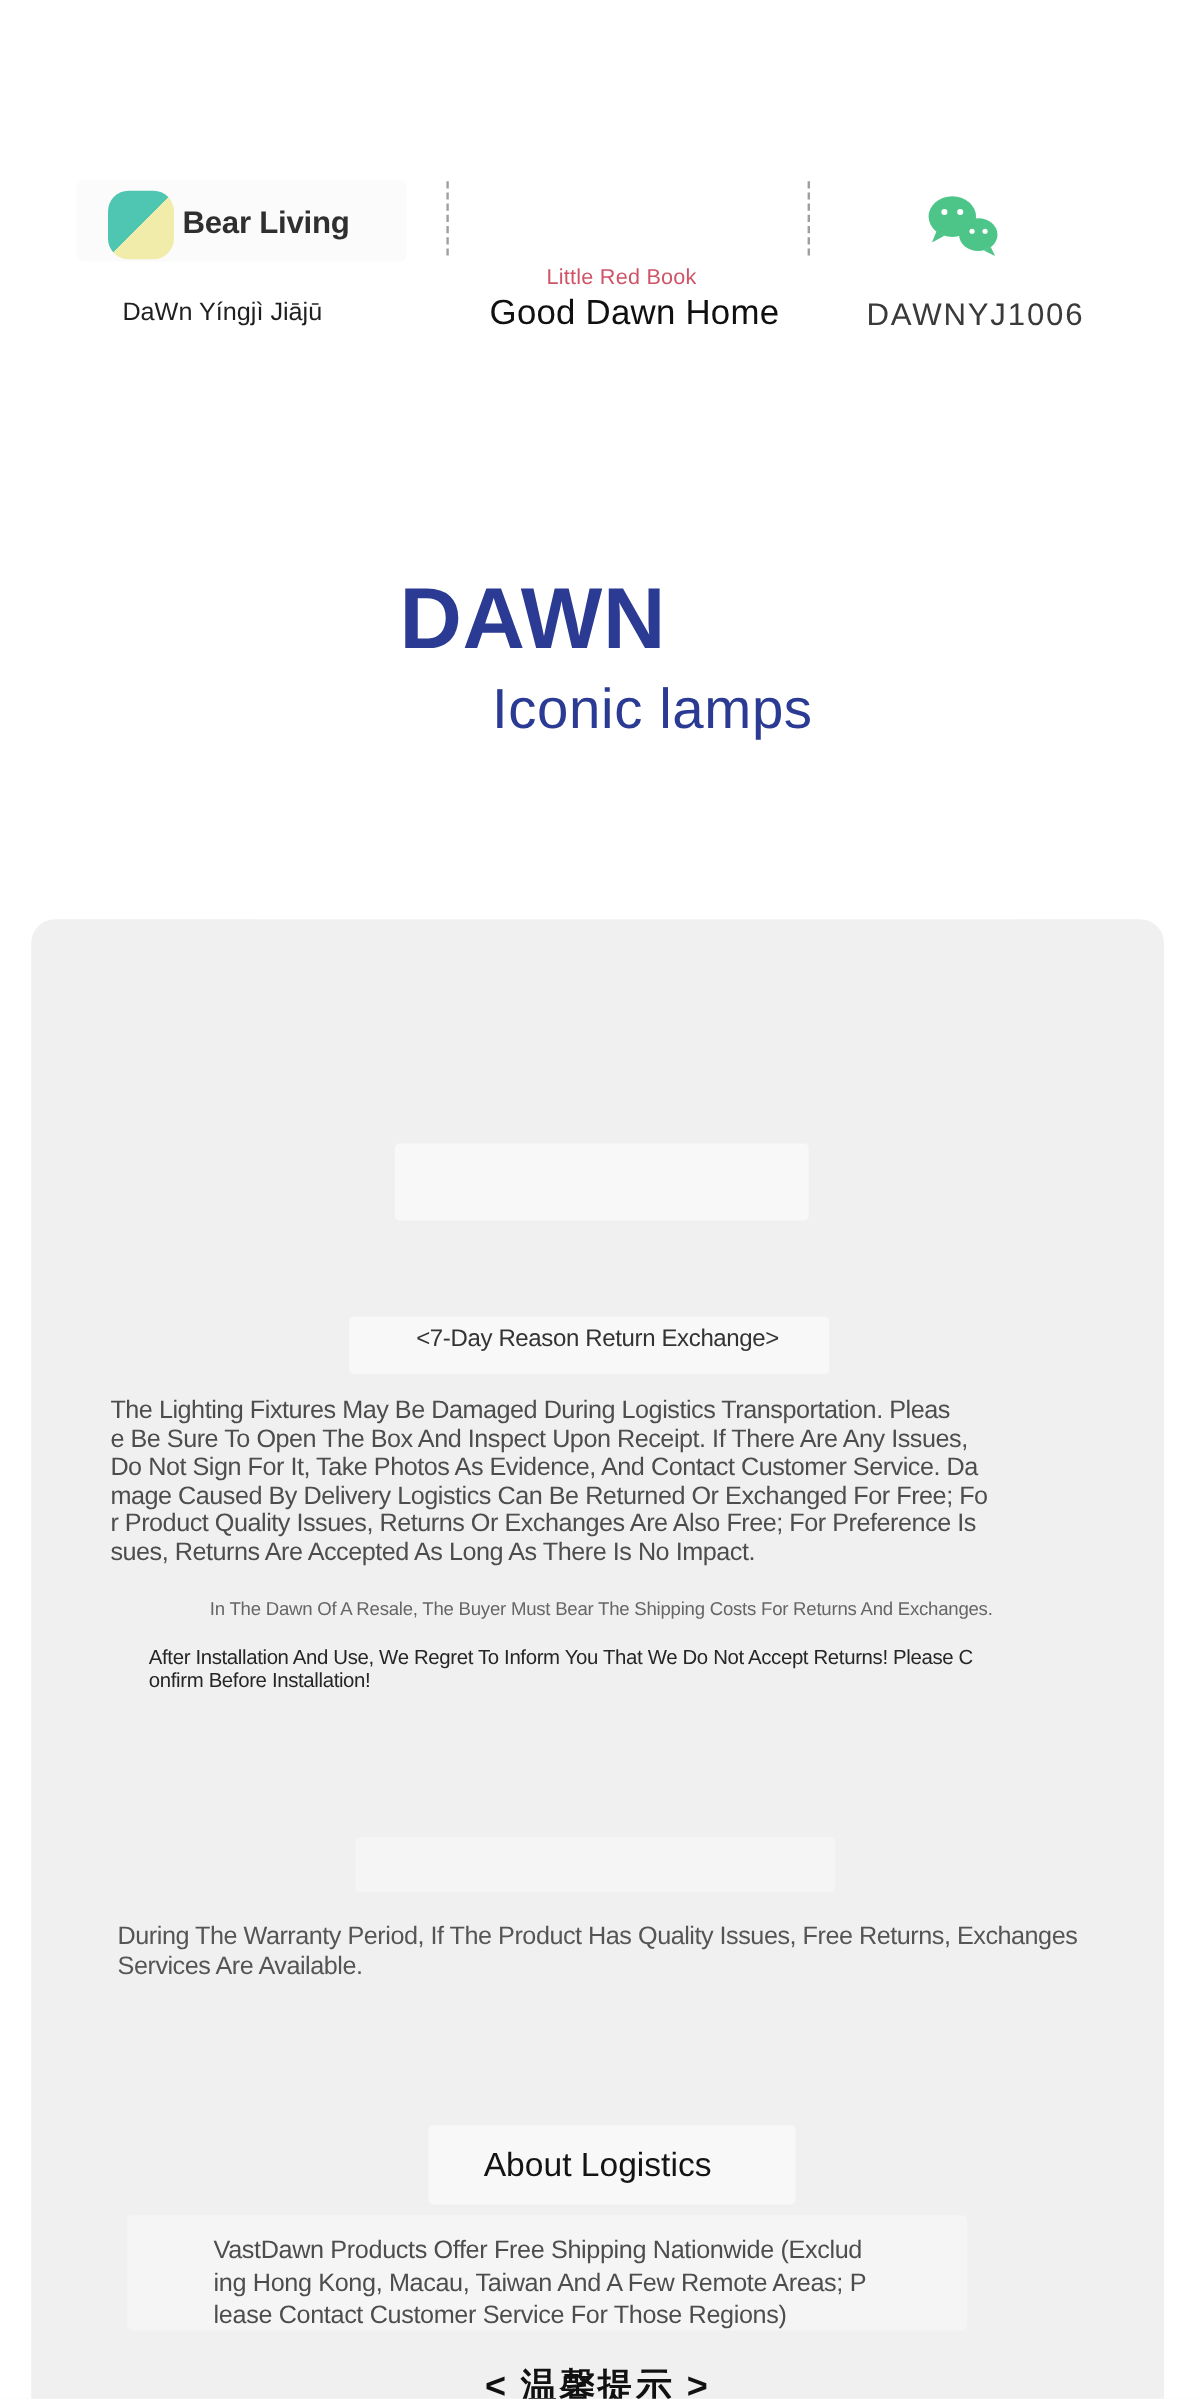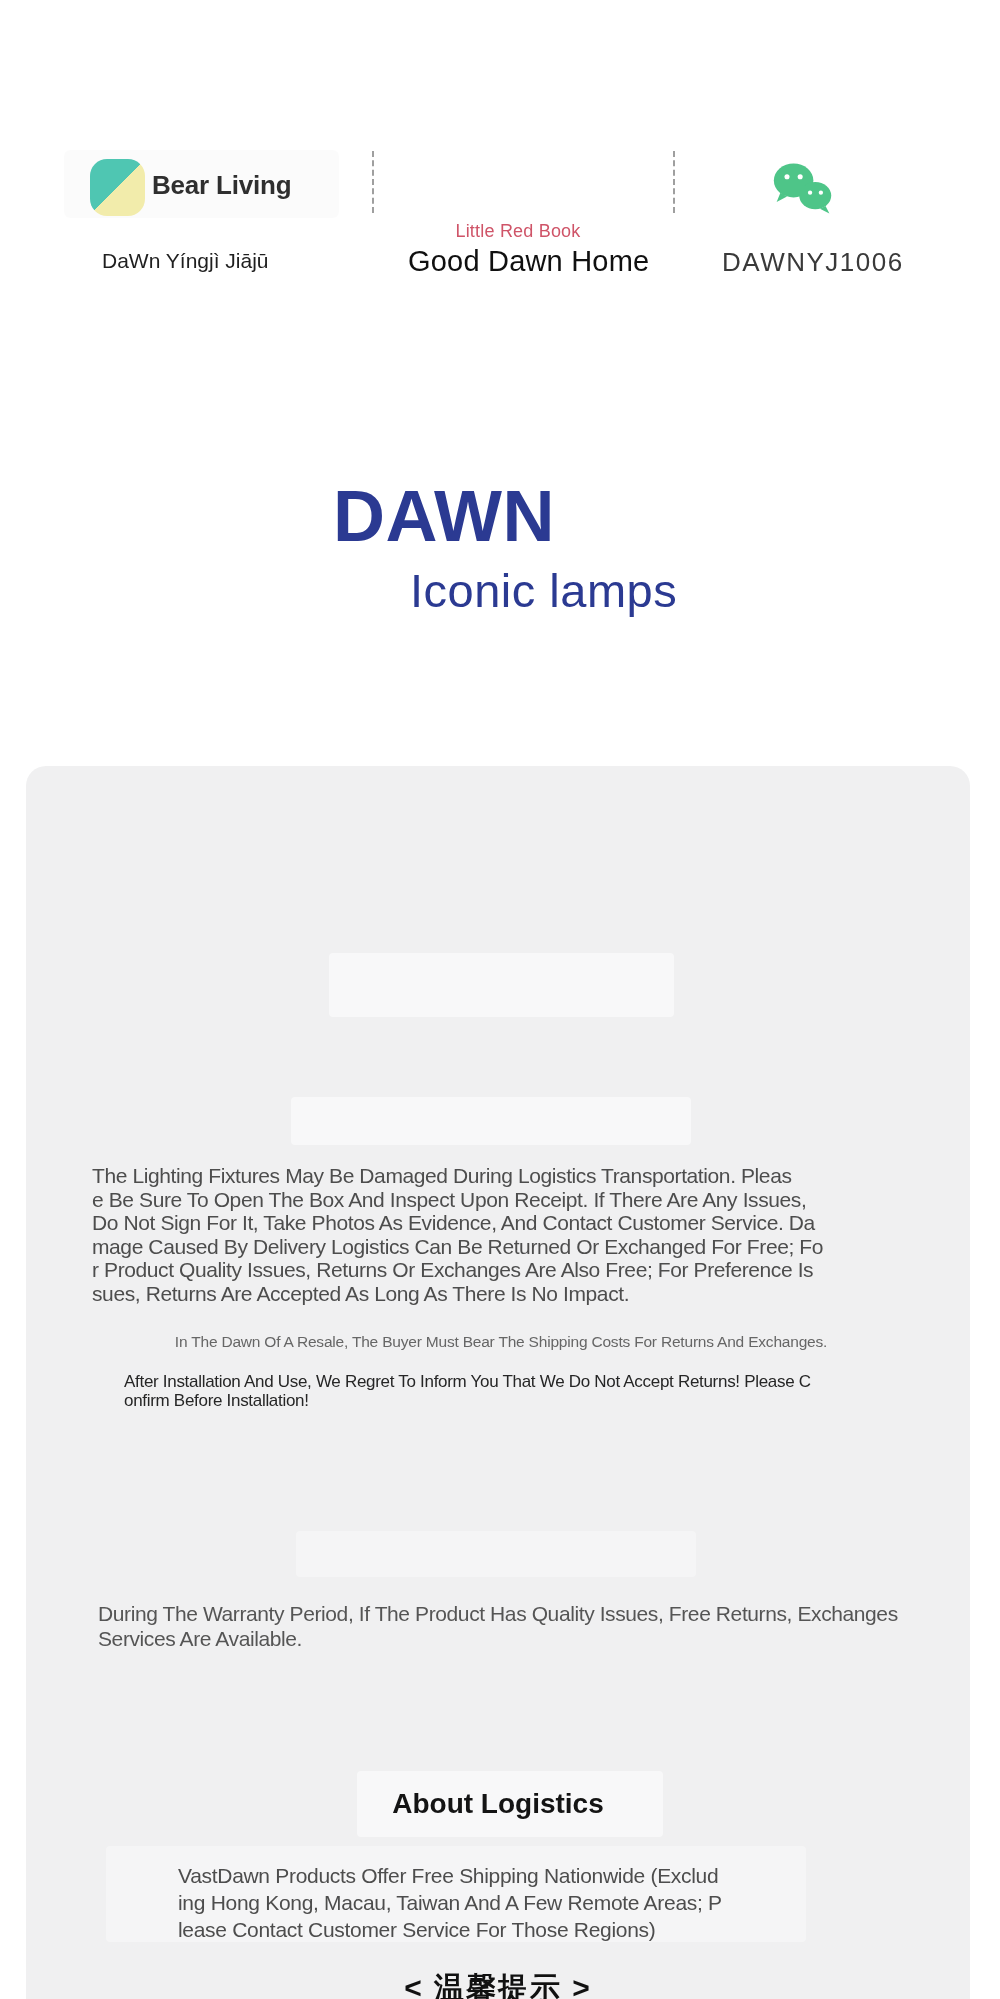--- a/index.html
+++ b/index.html
@@ -48,21 +48,21 @@
   .policy-note{left:60px;top:567px;width:830px;text-align:center;font-size:15.5px;color:#666;letter-spacing:-0.2px;}
   .policy-warning{
     left:98px;top:607px;width:780px;font-size:17px;line-height:18.5px;color:#262626;
     letter-spacing:-0.3px;white-space:pre-line;
   }
   .policy2-title{left:0;top:779px;width:944px;text-align:center;font-size:20px;color:#333;letter-spacing:-0.3px;}
   .policy2-body{
     left:72px;top:836px;width:980px;font-size:21px;line-height:24.5px;color:#555;
     letter-spacing:-0.4px;white-space:pre-line;
   }
-  .h2{left:0;top:1022px;width:944px;text-align:center;font-size:28px;font-weight:700;color:#141414;}
+  .h2{left:0;top:1022px;width:944px;text-align:center;font-size:28px;font-weight:400;color:#141414;}
   .logistics-body{
     left:152px;top:1096px;width:660px;font-size:21px;line-height:27px;color:#4d4d4d;
     letter-spacing:-0.3px;white-space:pre-line;
   }
   .tips{left:0;top:1202px;width:944px;text-align:center;font-size:30px;font-weight:700;color:#111;letter-spacing:2px;}
 </style>
 </head>
 <body>
 
 <div class="abs panel" style="left:64px;top:150px;width:275px;height:68px;">
@@ -93,20 +93,21 @@
 <div class="abs sub3">DAWNYJ1006</div>
 
 <div class="abs logo-title">DAWN</div>
 <div class="abs logo-sub">Iconic lamps</div>
 
 <div class="abs card">
 
   <div class="abs lightbox box-qa"></div>
 
   <div class="abs lightbox box-7d"></div>
+  <div class="abs policy-title">&lt;7-Day Reason Return Exchange&gt;</div>
 
   <div class="abs policy-body">The Lighting Fixtures May Be Damaged During Logistics Transportation. Pleas
 e Be Sure To Open The Box And Inspect Upon Receipt. If There Are Any Issues,
 Do Not Sign For It, Take Photos As Evidence, And Contact Customer Service. Da
 mage Caused By Delivery Logistics Can Be Returned Or Exchanged For Free; Fo
 r Product Quality Issues, Returns Or Exchanges Are Also Free; For Preference Is
 sues, Returns Are Accepted As Long As There Is No Impact.</div>
 
   <div class="abs policy-note">In The Dawn Of A Resale, The Buyer Must Bear The Shipping Costs For Returns And Exchanges.</div>
 

